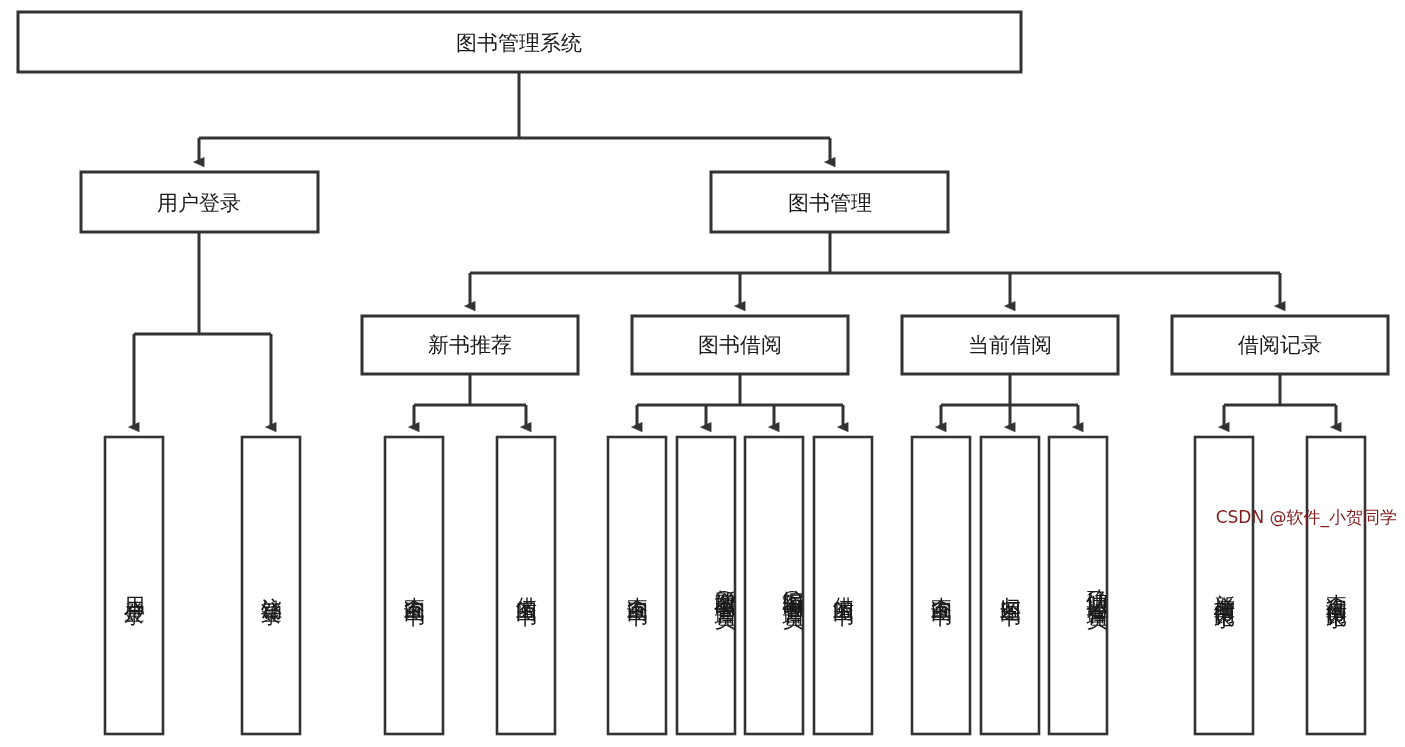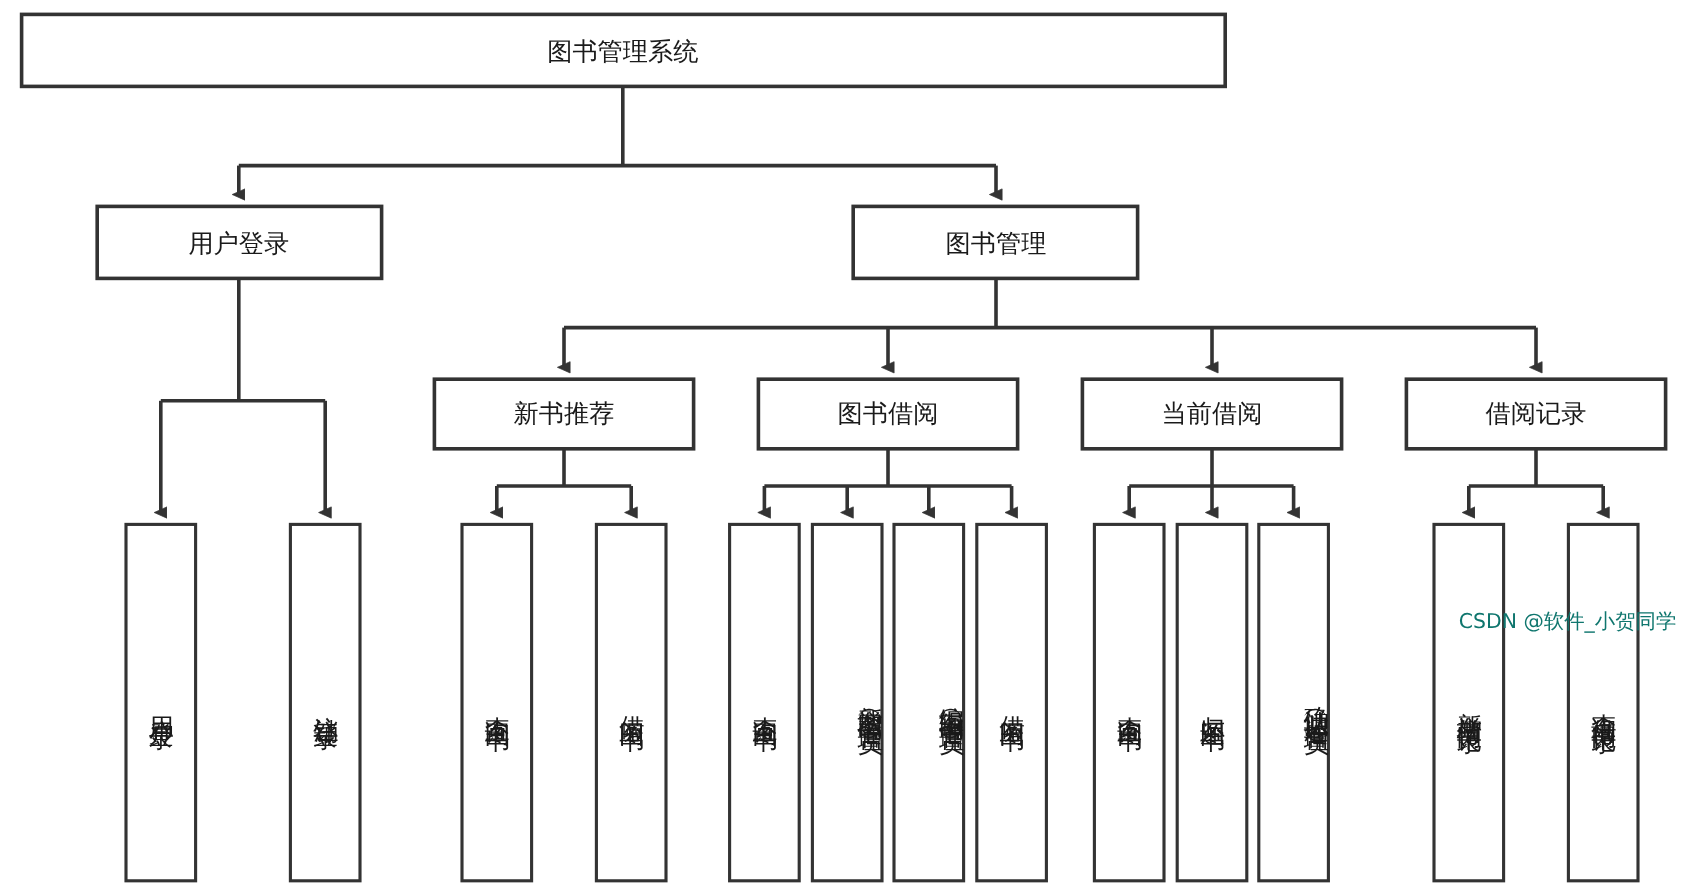--- a/index.html
+++ b/index.html
@@ -68,21 +68,21 @@
     text-align: center;
     white-space: nowrap;
     pointer-events: none;
   }
   .watermark {
     position: absolute;
     right: 8px;
     bottom: 4px;
     font-family: "DejaVu Sans", "Liberation Sans", sans-serif;
     font-size: 17px;
-    color: #0f766e;
+    color: #7f1d1d;
     white-space: nowrap;
     user-select: none;
   }
 </style>
 </head>
 <body>
 
 <div id="diagram-root">
 
   <svg class="flow" viewBox="0 0 1405 747" xmlns="http://www.w3.org/2000/svg">

